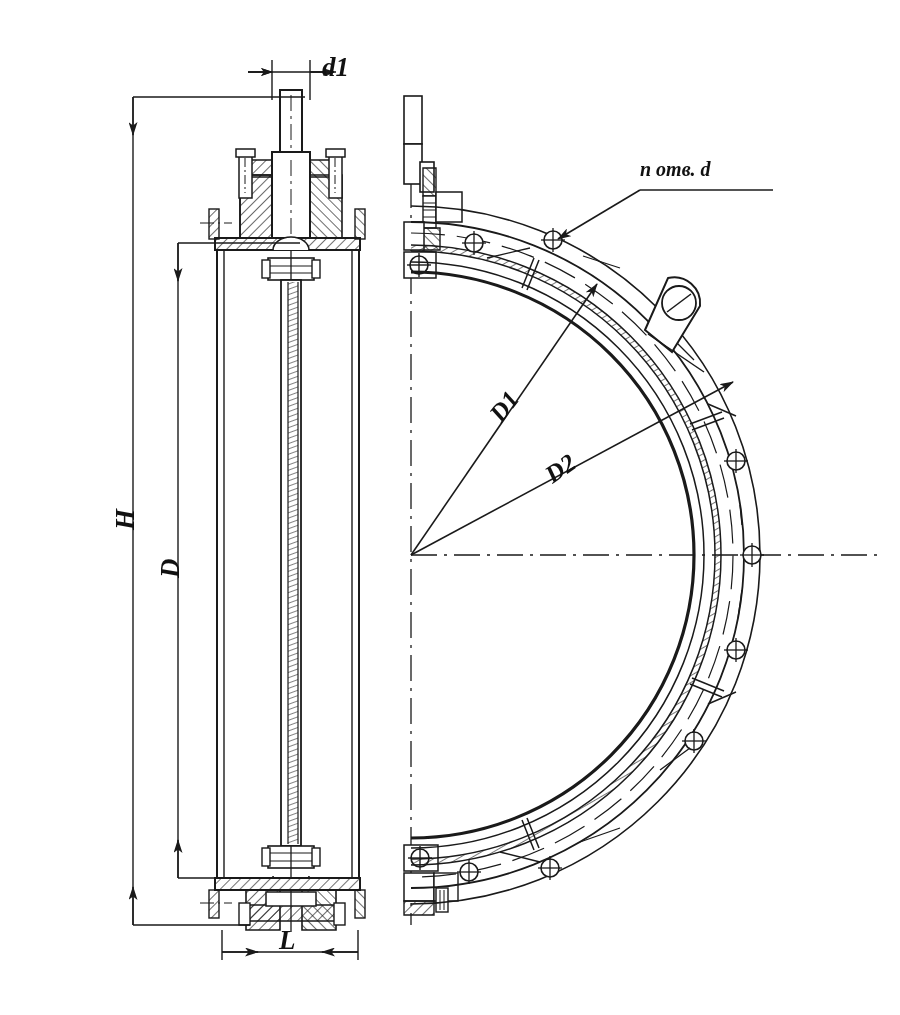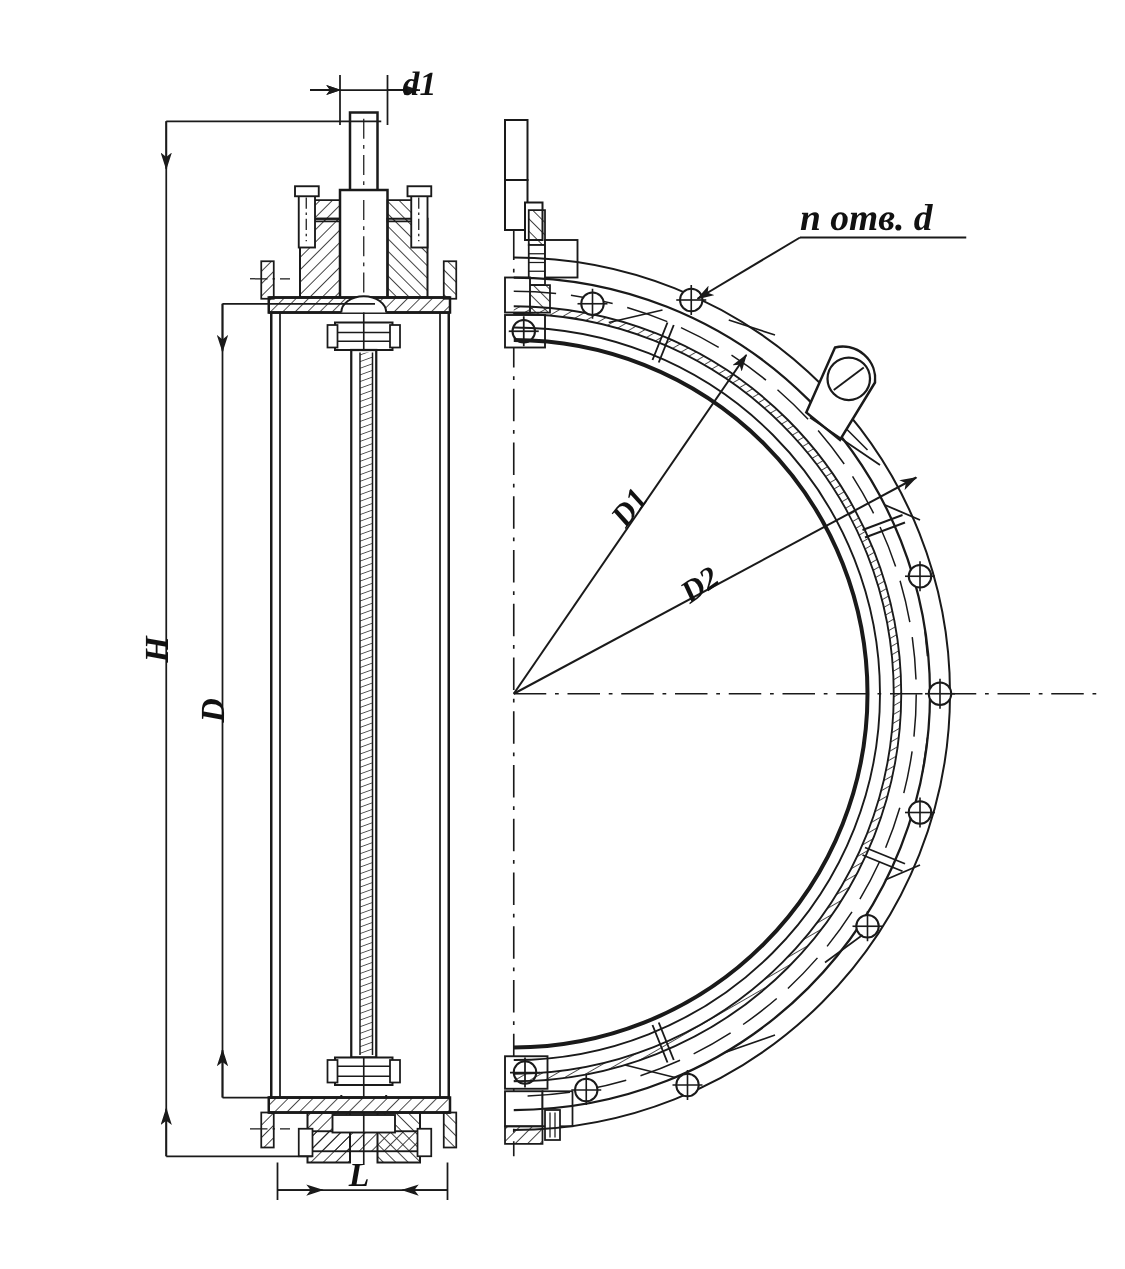--- a/index.html
+++ b/index.html
@@ -6,21 +6,21 @@
   body{width:900px;height:1015px;overflow:hidden;font-family:"Liberation Sans",sans-serif;}
   #stage{position:relative;width:900px;height:1015px;background:#fff;}
   svg#dwg{position:absolute;left:0;top:0;width:900px;height:1015px;}
   .lbl{position:absolute;font-family:"Liberation Serif",serif;font-style:italic;font-weight:bold;color:#111;white-space:nowrap;}
   .lbl-d1{font-size:27px;}
   .lbl-H{font-size:27px;transform:rotate(-90deg);transform-origin:left top;}
   .lbl-D{font-size:27px;transform:rotate(-90deg);transform-origin:left top;}
   .lbl-L{font-size:27px;}
   .lbl-D1{font-size:25px;transform:rotate(-52deg);transform-origin:left top;}
   .lbl-D2{font-size:25px;transform:rotate(-35deg);transform-origin:left top;}
-  .lbl-n{font-size:30px;}
+  .lbl-n{font-size:20px;}
 </style>
 </head>
 <body>
 
 <div id="stage">
 
   <svg id="dwg" viewBox="0 0 900 1015">
     <defs>
       <marker id="arr" markerWidth="14" markerHeight="9" refX="13" refY="4.5" orient="auto" markerUnits="userSpaceOnUse">
         <path d="M0,0 L14,4.5 L0,9 L3.5,4.5 z" fill="#1a1a1a"></path>

